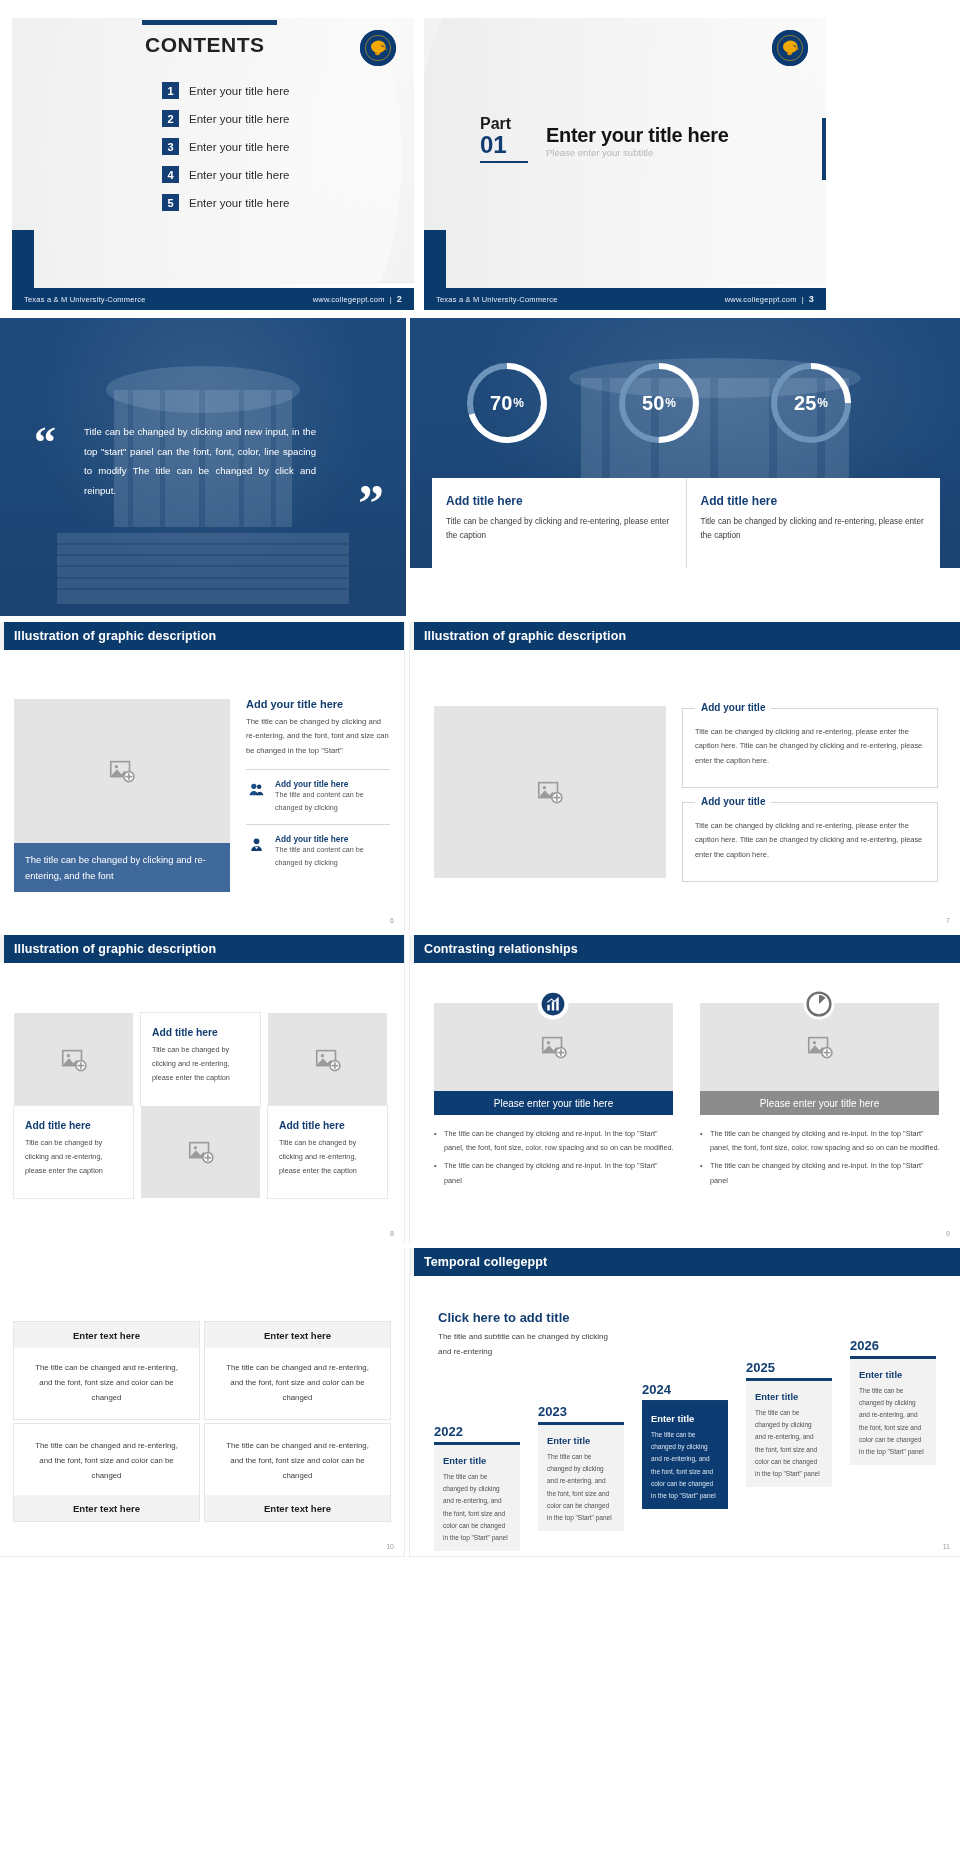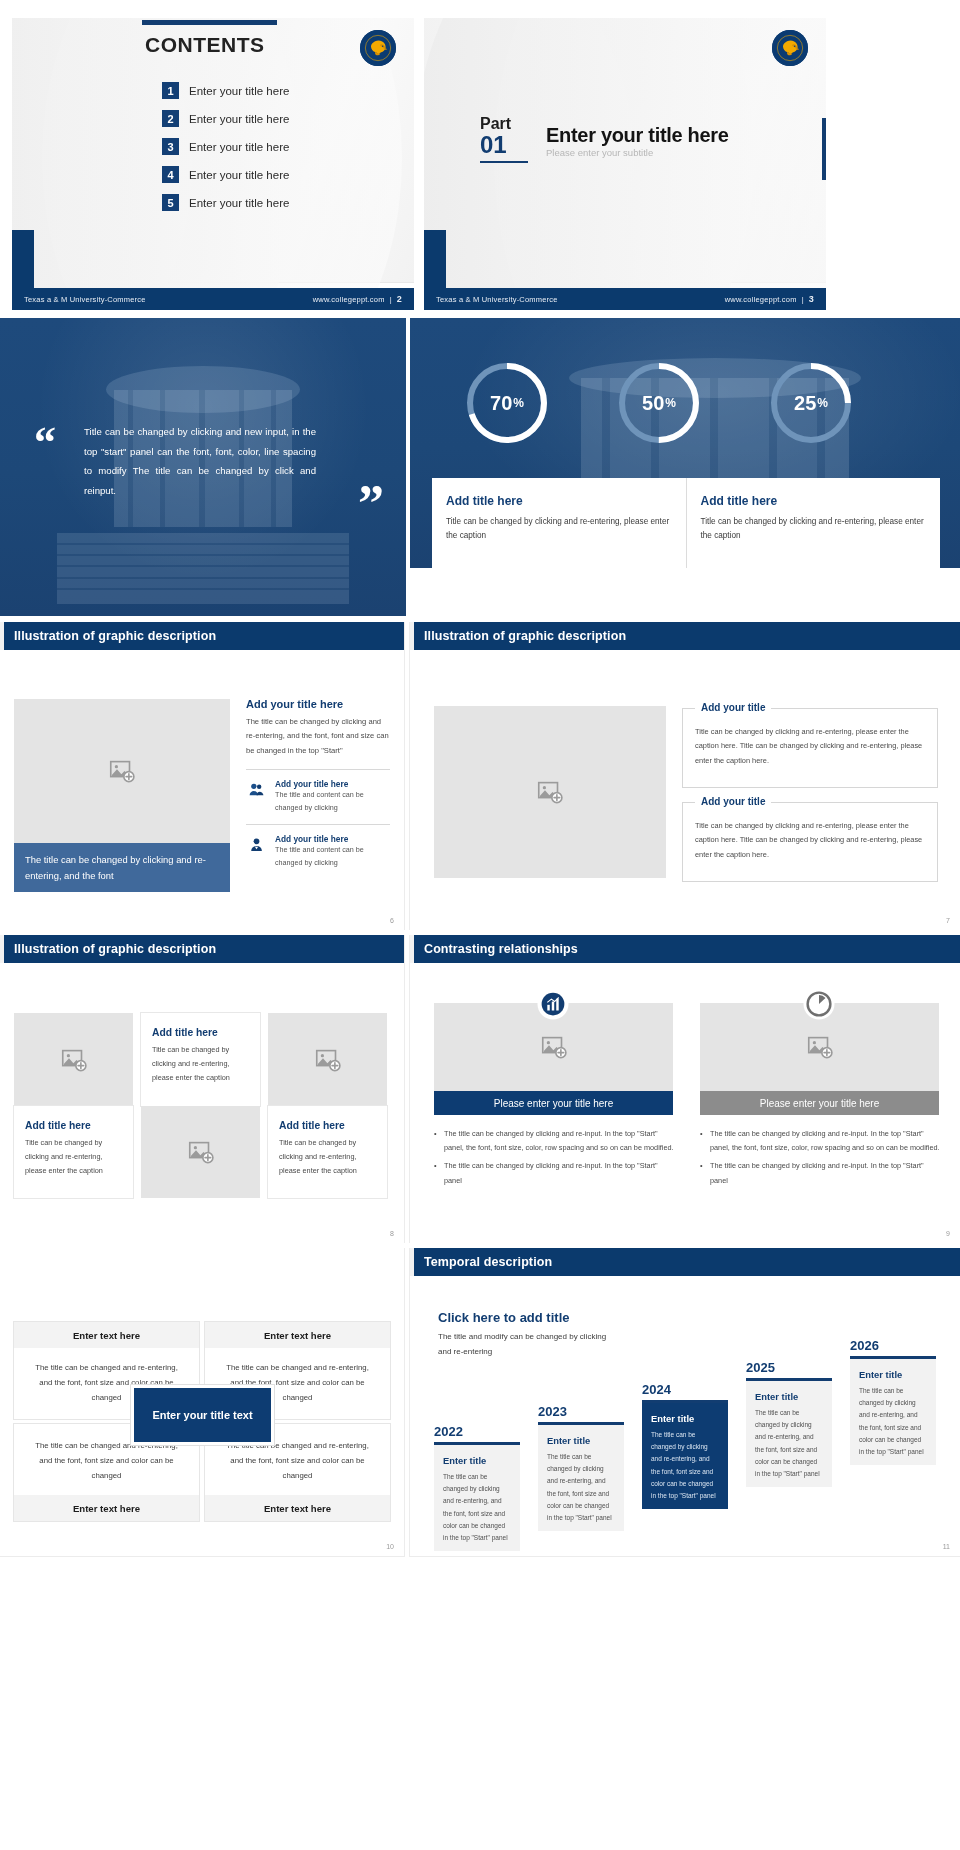--- a/index.html
+++ b/index.html
@@ -567,32 +567,31 @@
     </div>
     <div class="q-cell" style="left:14px;top:176px;width:185px;height:97px;">
       <div class="q-body" style="padding-top:14px;">The title can be changed and re-entering, and the font, font size and color can be changed</div>
       <div class="q-head" style="position:absolute;left:0;right:0;bottom:0;">Enter text here</div>
     </div>
     <div class="q-cell" style="left:205px;top:176px;width:185px;height:97px;">
       <div class="q-body" style="padding-top:14px;">The title can be changed and re-entering, and the font, font size and color can be changed</div>
       <div class="q-head" style="position:absolute;left:0;right:0;bottom:0;">Enter text here</div>
     </div>
 
-    <div class="q-center" style="left:131px;top:137px;width:143px;height:60px;">Enter your title text</div>
 
     <div class="pgnum">10</div>
   </div>
 
   <div class="slide cslide" style="left:410px;top:1248px;width:550px;height:308px;">
     <div class="chead">
-      <span class="chead-t">Temporal description</span>
+      <span class="chead-t">Temporal collegeppt</span>
     </div>
 
     <div class="s11-h" style="left:28px;top:62px;">Click here to add title</div>
-    <div class="s11-p" style="left:28px;top:82px;width:178px;">The title and modify can be changed by clicking and re-entering</div>
+    <div class="s11-p" style="left:28px;top:82px;width:178px;">The title and subtitle can be changed by clicking and re-entering</div>
 
     <div class="tl-item" style="left:24px;top:176px;width:86px;">
       <div class="tl-year">2022</div>
       <div class="tl-rule" style="width:86px;"></div>
       <div class="tl-card" style="height:106px;">
         <div class="tl-t">Enter title</div>
         <div class="tl-p">The title can be changed by clicking and re-entering, and the font, font size and color can be changed in the top "Start" panel</div>
       </div>
     </div>
 

